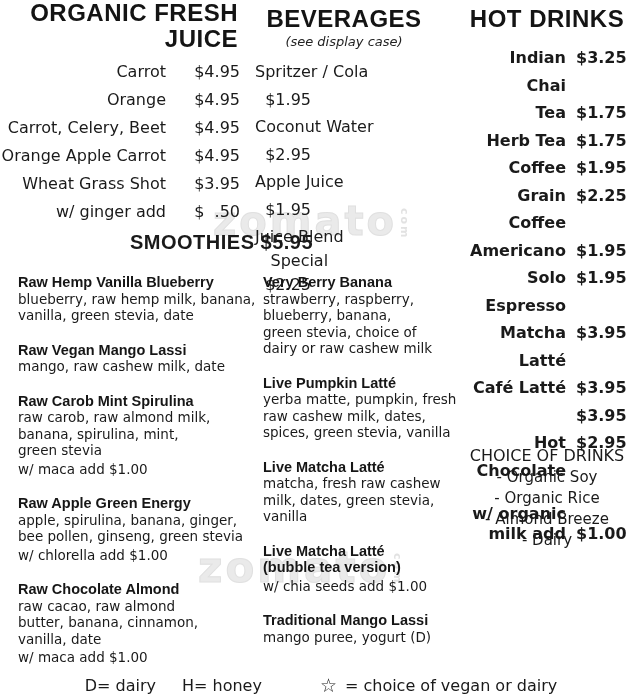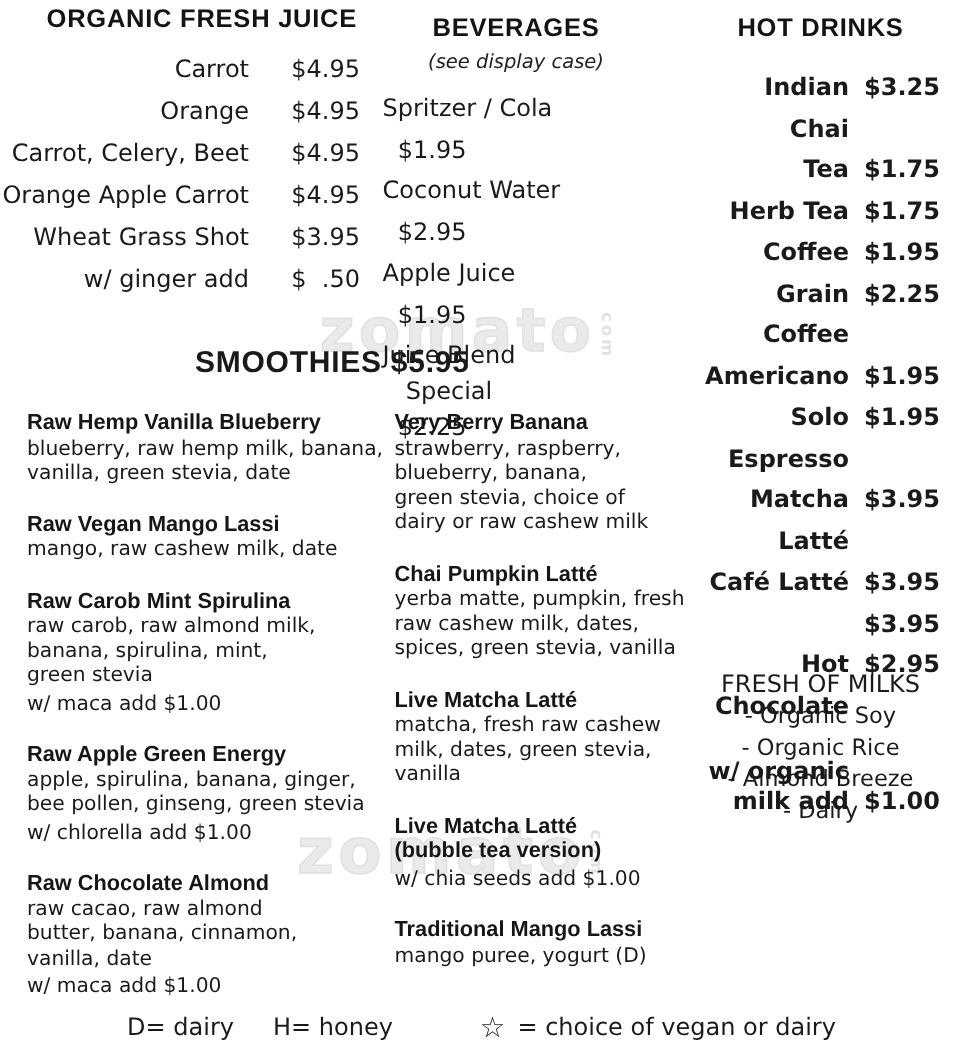--- a/index.html
+++ b/index.html
@@ -8,21 +8,21 @@
     width: 642px;
     height: 700px;
     background: #ffffff;
     color: #1a1a1a;
     font-family: "DejaVu Sans", sans-serif;
     overflow: hidden;
   }
   .sec { position: absolute; z-index: 1; }
   .sec-title {
     font-family: "Liberation Sans", sans-serif;
-    font-size: 17px;
+    font-size: 24px;
     font-weight: 600;
     letter-spacing: 0.5px;
     line-height: 26px;
     color: #141414;
   }
   
   .rows { margin-top: 6px; }
   .price-row {
     display: flex;
     justify-content: flex-end;
@@ -252,21 +252,21 @@
         <span class="nm">
           <span style="display:block;margin-top:14px;">w/ organic</span>
           <span style="display:block;">milk add</span>
         </span>
         <span class="pr" style="line-height:20px;">$1.00</span>
       </div>
     </div>
   </div>
 
   <div class="sec sec-milks">
-    <div class="milks-title">FRESH OF MILKS</div>
+    <div class="milks-title">CHOICE OF DRINKS</div>
     <div class="milk-opt">- Organic Soy</div>
     <div class="milk-opt">- Organic Rice</div>
     <div class="milk-opt">- Almond Breeze</div>
     <div class="milk-opt">- Dairy</div>
   </div>
 
   <div class="smoothies-title">SMOOTHIES $5.95</div>
 
   <div class="sm-col sm-col1">
     <div class="sm-item">
@@ -302,21 +302,21 @@
 
   <div class="sm-col sm-col2">
     <div class="sm-item">
       <div class="sm-name">Very Berry Banana</div>
       <div class="sm-desc">strawberry, raspberry,
 blueberry, banana,
 green stevia, choice of
 dairy or raw cashew milk</div>
     </div>
     <div class="sm-item">
-      <div class="sm-name">Chai Pumpkin Latté</div>
+      <div class="sm-name">Live Pumpkin Latté</div>
       <div class="sm-desc">yerba matte, pumpkin, fresh
 raw cashew milk, dates,
 spices, green stevia, vanilla</div>
     </div>
     <div class="sm-item">
       <div class="sm-name">Live Matcha Latté</div>
       <div class="sm-desc">matcha, fresh raw cashew
 milk, dates, green stevia,
 vanilla</div>
     </div>

